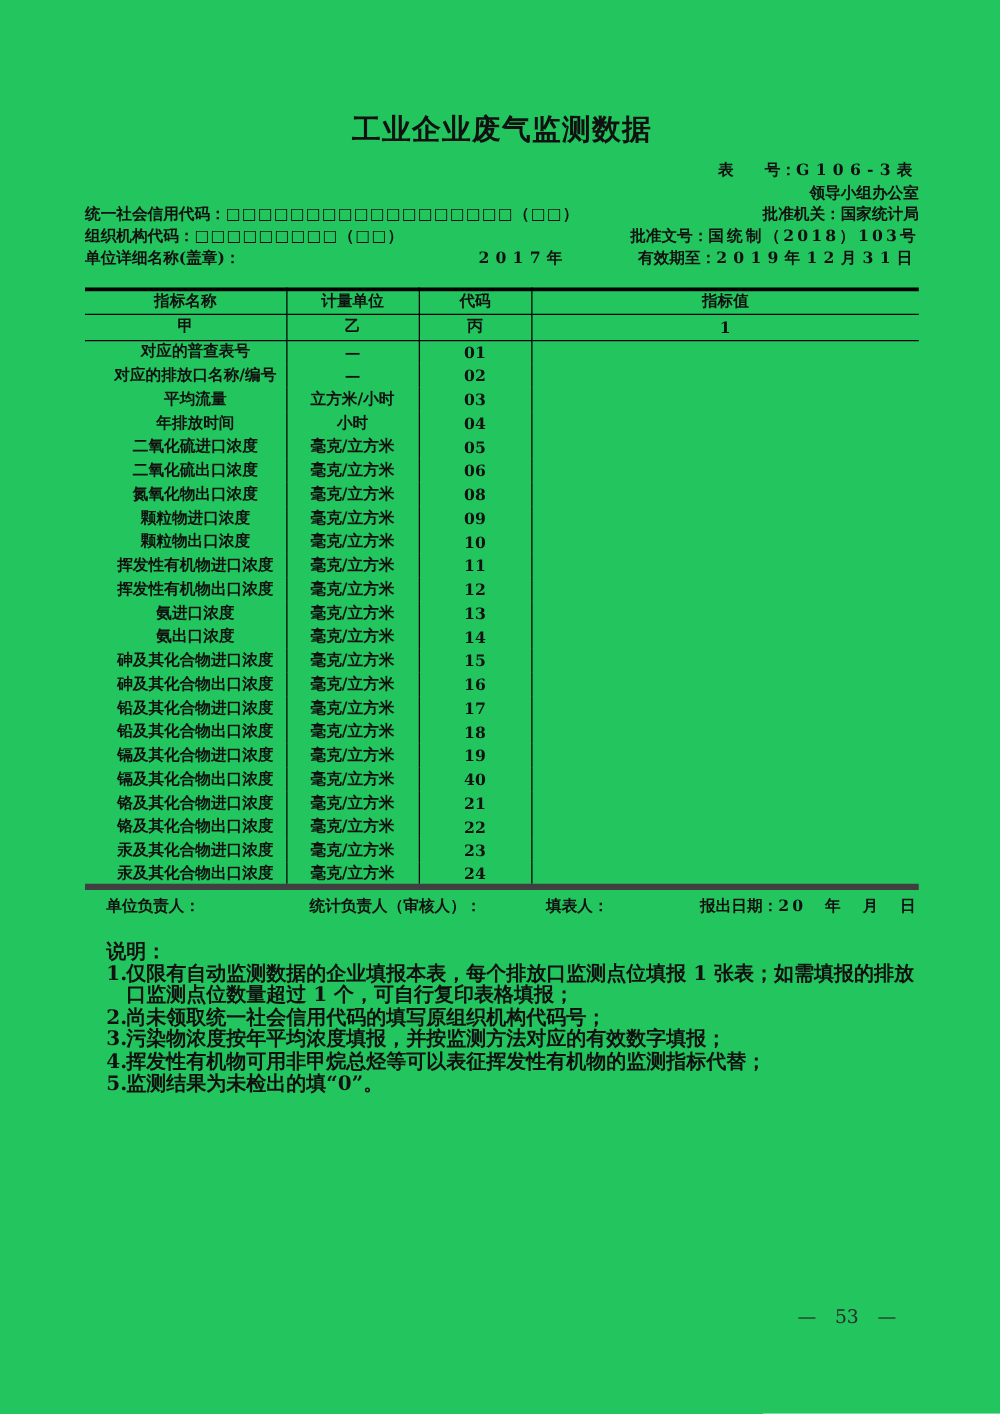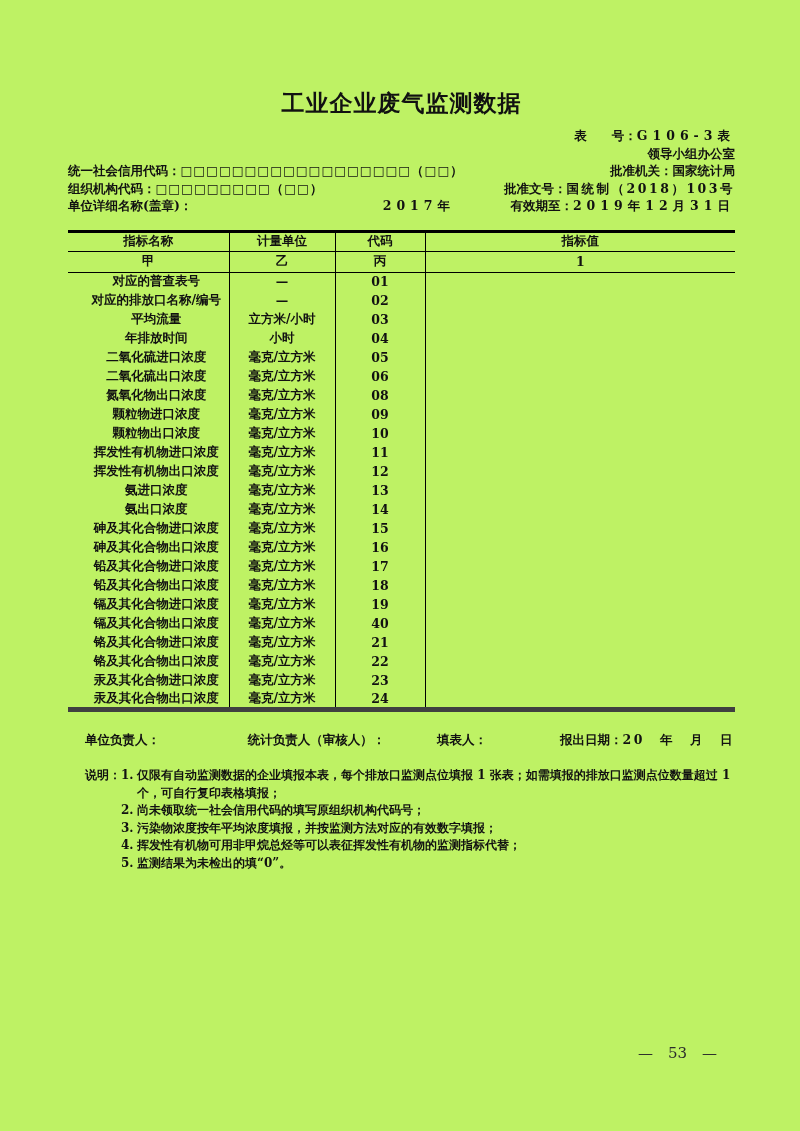--- a/index.html
+++ b/index.html
@@ -1,21 +1,21 @@
 <!DOCTYPE html>
 <html><head>
 <meta charset="utf-8">
 <style>
   * { box-sizing: border-box; }
   html, body { margin: 0; padding: 0; background: #ffffff; }
   .page {
     position: relative;
     width: 800px;
     height: 1131px;
-    background: #bef264;
+    background: #22c55e;
     color: #111;
     font-family: "DejaVu Serif", "Liberation Serif", serif;
     font-weight: 700;
     overflow: hidden;
   }
   .content { position: absolute; left: 68px; top: 0; width: 667px; }
 
   .title {
     margin: 88px 0 0 0;
     text-align: center;
@@ -53,35 +53,36 @@
   .form-table thead tr { height: 20.5px; }
   .form-table thead th { border-bottom: 1px solid #000; }
   .form-table tbody td { height: 19px; }
   .vr { border-right: 1px solid #000; }
   .form-table tbody td.c-name { text-align: center; padding-left: 16px; }
 
   .signers {
     display: flex;
     align-items: center;
     height: 23px;
-    margin-top: 17px;
+    margin-top: 2px;
     padding-left: 17px;
     font-size: 12.5px;
   }
   .sg1 { width: 165px; }
   .sg2 { width: 192px; }
   .sg3 { width: 125px; }
   .sg4 { flex: 1; text-align: right; white-space: nowrap; }
 
   .notes {
     display: flex;
     margin-top: 15px;
     padding-left: 17px;
-    font-size: 12px;
+    font-size: 16px;
     line-height: 17.6px;
+    flex-direction: column;
   }
   .notes-label { flex: none; }
   .notes-list { flex: 1; }
   .note { display: flex; }
   .note-num { flex: none; width: 16px; }
   .note-text { flex: 1; }
 
   .page-no {
     position: absolute;
     top: 1044px;

